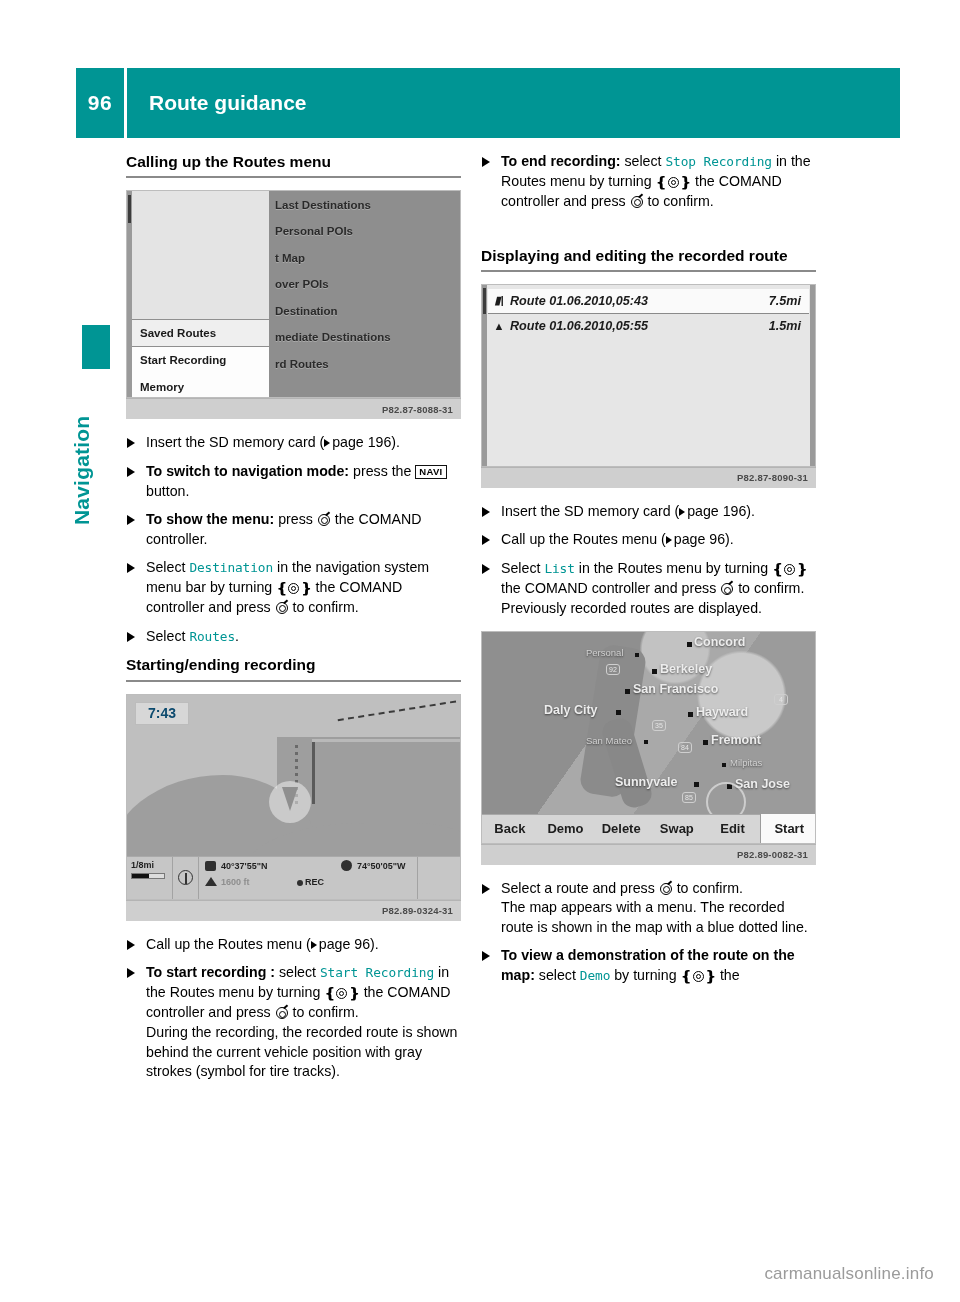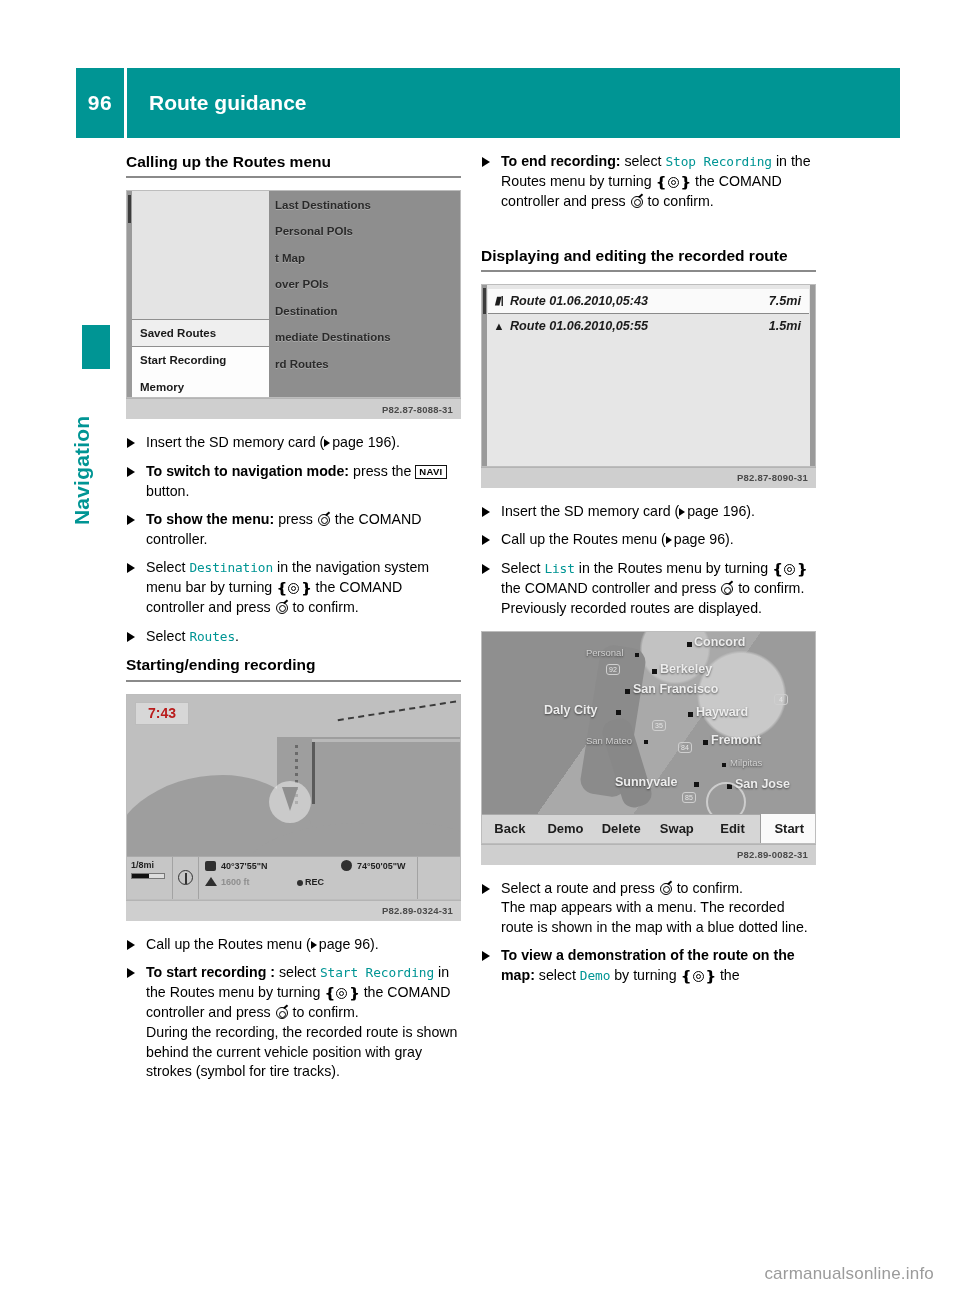--- a/index.html
+++ b/index.html
@@ -291,21 +291,21 @@
     background: #9e9e9e;
     border-radius: 50% 30% 0 0 / 40% 35% 0 0;
   }
   .f2 .clock {
     position: absolute; left: 8px; top: 7px;
     background: #d7d7d7;
     border: 1px solid #bcbcbc;
     padding: 2px 12px 3px 12px;
     font-size: 14px;
     font-weight: bold;
-    color: #b91c1c;
+    color: #0c4a6e;
   }
   .f2 .dashed {
     position: absolute; left: 210px; top: 14px;
     width: 130px; height: 0;
     border-top: 2.5px dashed #3a3a3a;
     transform: rotate(-9deg);
   }
   .f2 .road {
     position: absolute; left: 185px; top: 47px;
     width: 3px; height: 62px;

